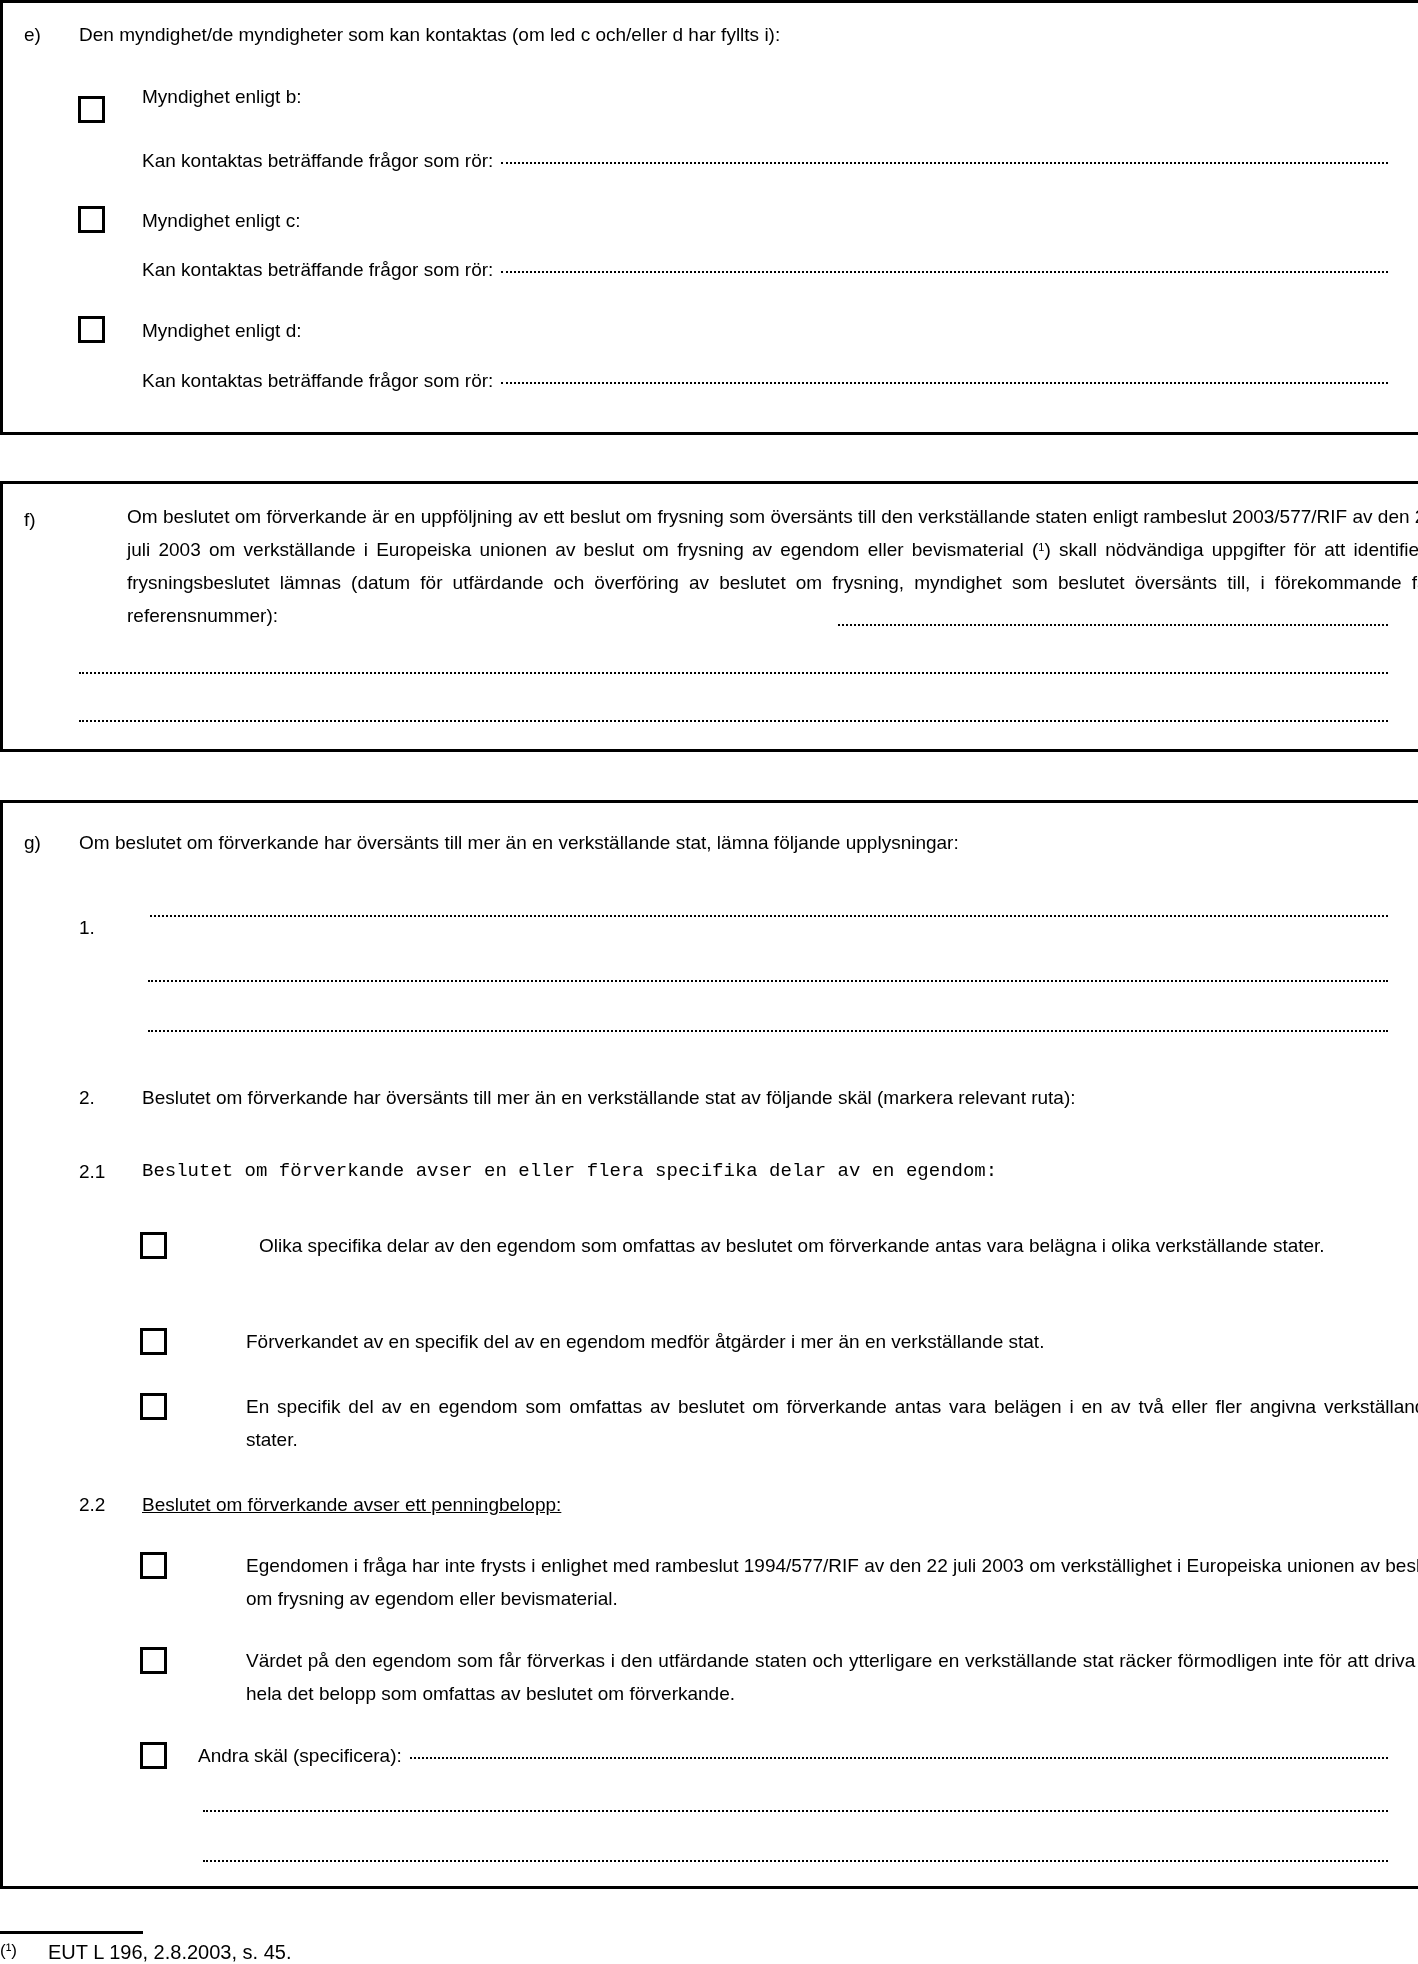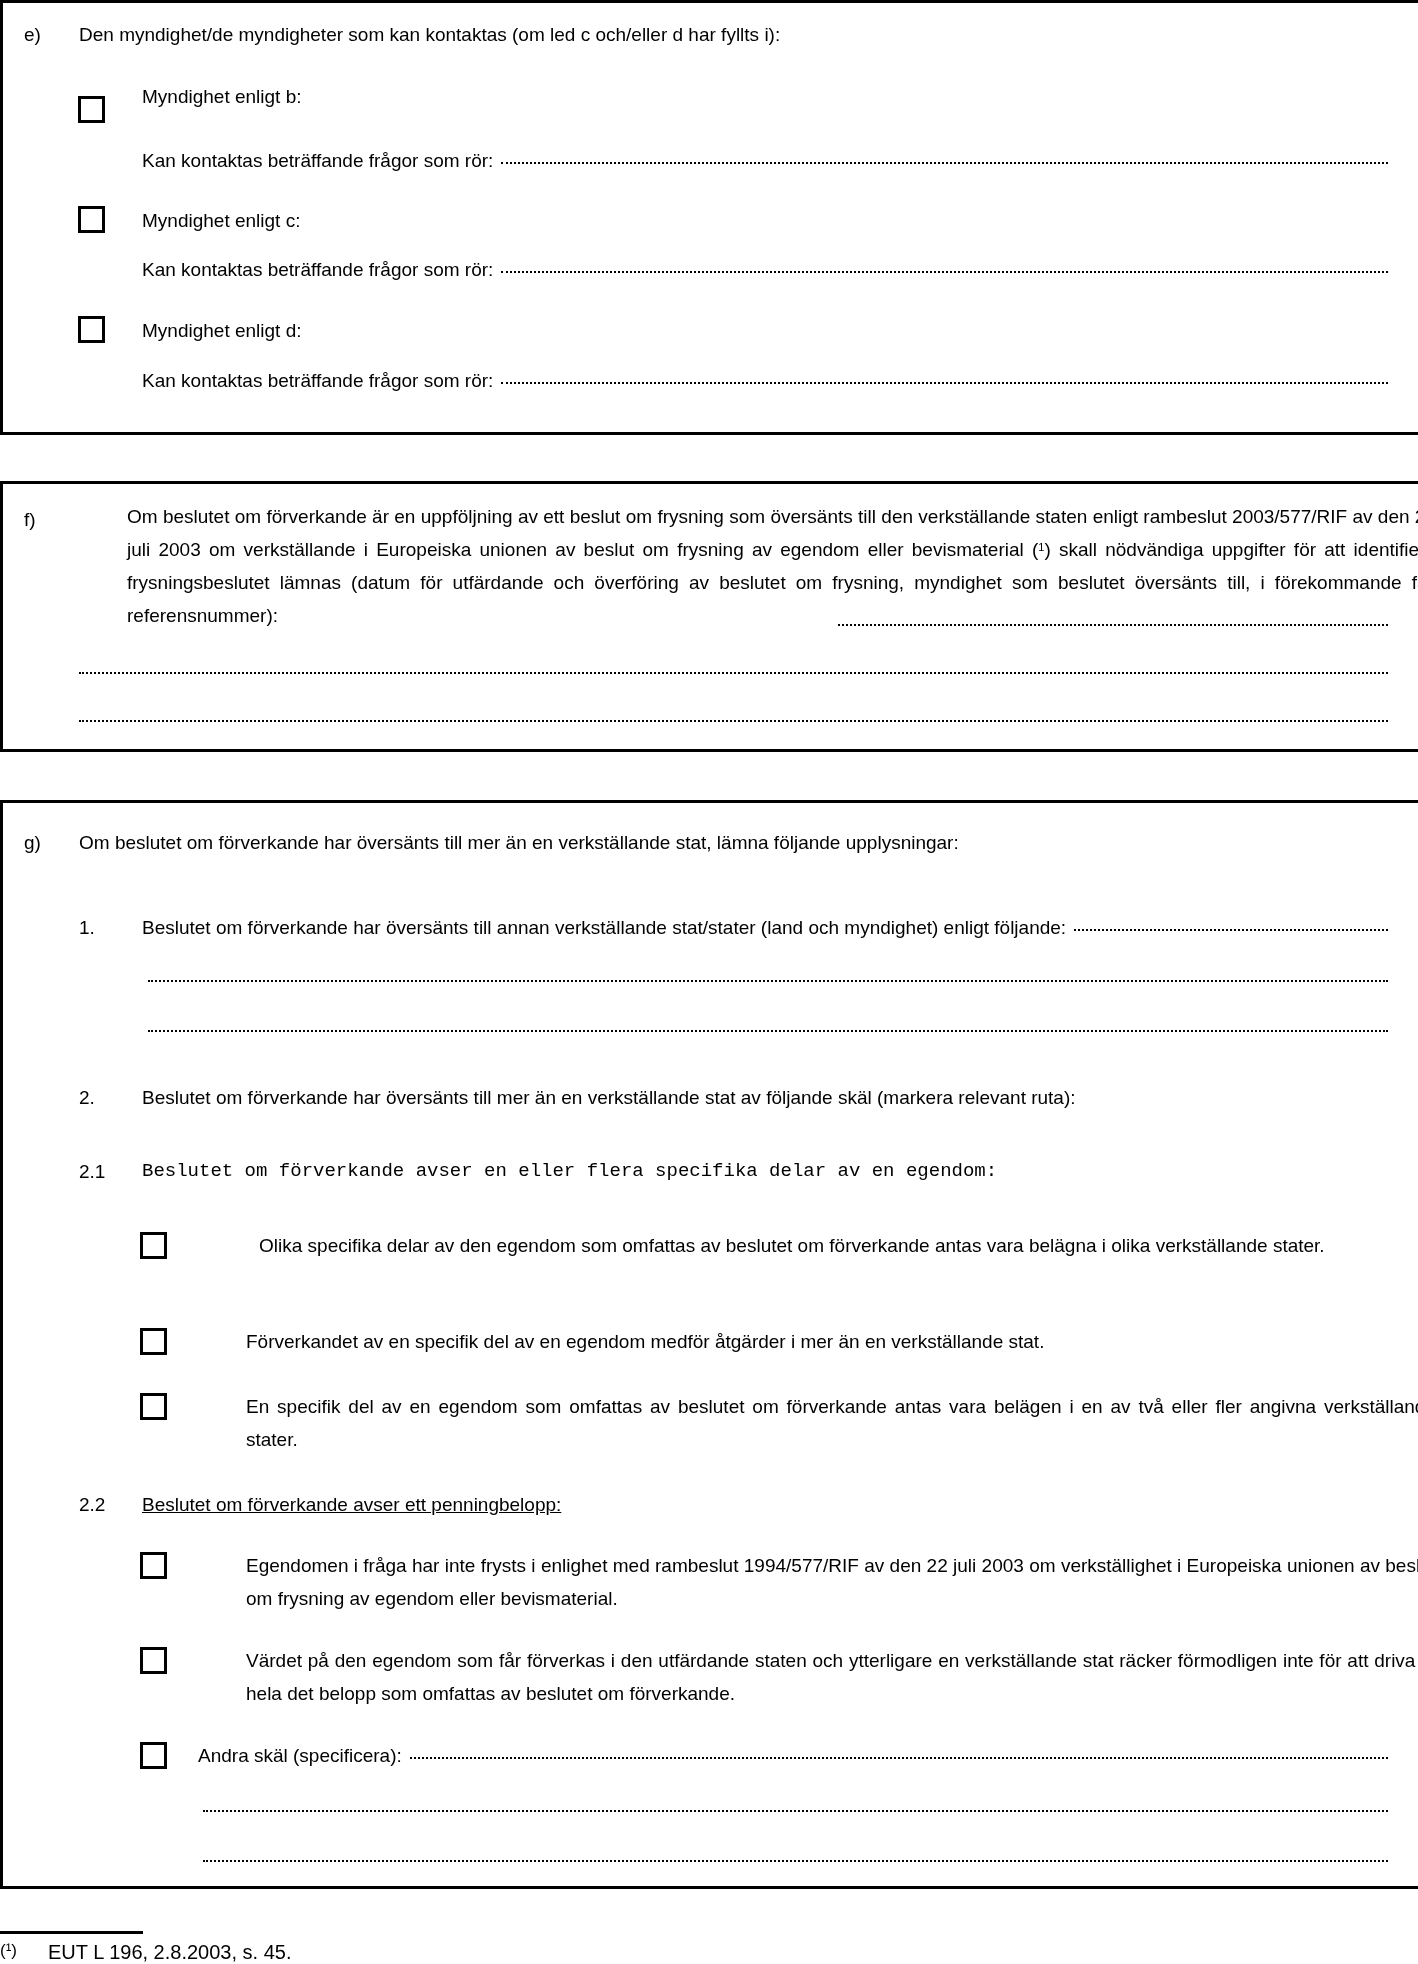--- a/index.html
+++ b/index.html
@@ -64,21 +64,20 @@
 <div class="dots" style="left:838px; top:624px; width:550px;"></div>
 <div class="dots" style="left:79px; top:672px; width:1309px;"></div>
 <div class="dots" style="left:79px; top:720px; width:1309px;"></div>
 
 <div class="box" style="top:800px; height:89px; height:1089px;"></div>
 <div class="abs" style="left:24px; top:833px;">g)</div>
 <div class="abs" style="left:79px; top:833px;">Om beslutet om förverkande har översänts till mer än en verkställande stat, lämna följande upplysningar:</div>
 
 <div class="abs" style="left:79px; top:918px;">1.</div>
 <div class="abs fill-line" style="left:142px; top:918px; width:1246px;">
-  <span>Beslutet om förverkande har översänts till annan verkställande stat/stater (land och myndighet) enligt följande:</span>
   <span class="fill"></span>
 </div>
 <div class="dots" style="left:148px; top:980px; width:1240px;"></div>
 <div class="dots" style="left:148px; top:1030px; width:1240px;"></div>
 
 <div class="abs" style="left:79px; top:1088px;">2.</div>
 <div class="abs" style="left:142px; top:1088px;">Beslutet om förverkande har översänts till mer än en verkställande stat av följande skäl (markera relevant ruta):</div>
 
 <div class="abs" style="left:79px; top:1162px;">2.1</div>
 <div class="abs" style="left:142px; top:1162px;font-family:Liberation Mono, monospace;">Beslutet om förverkande avser en eller flera specifika delar av en egendom:</div>

